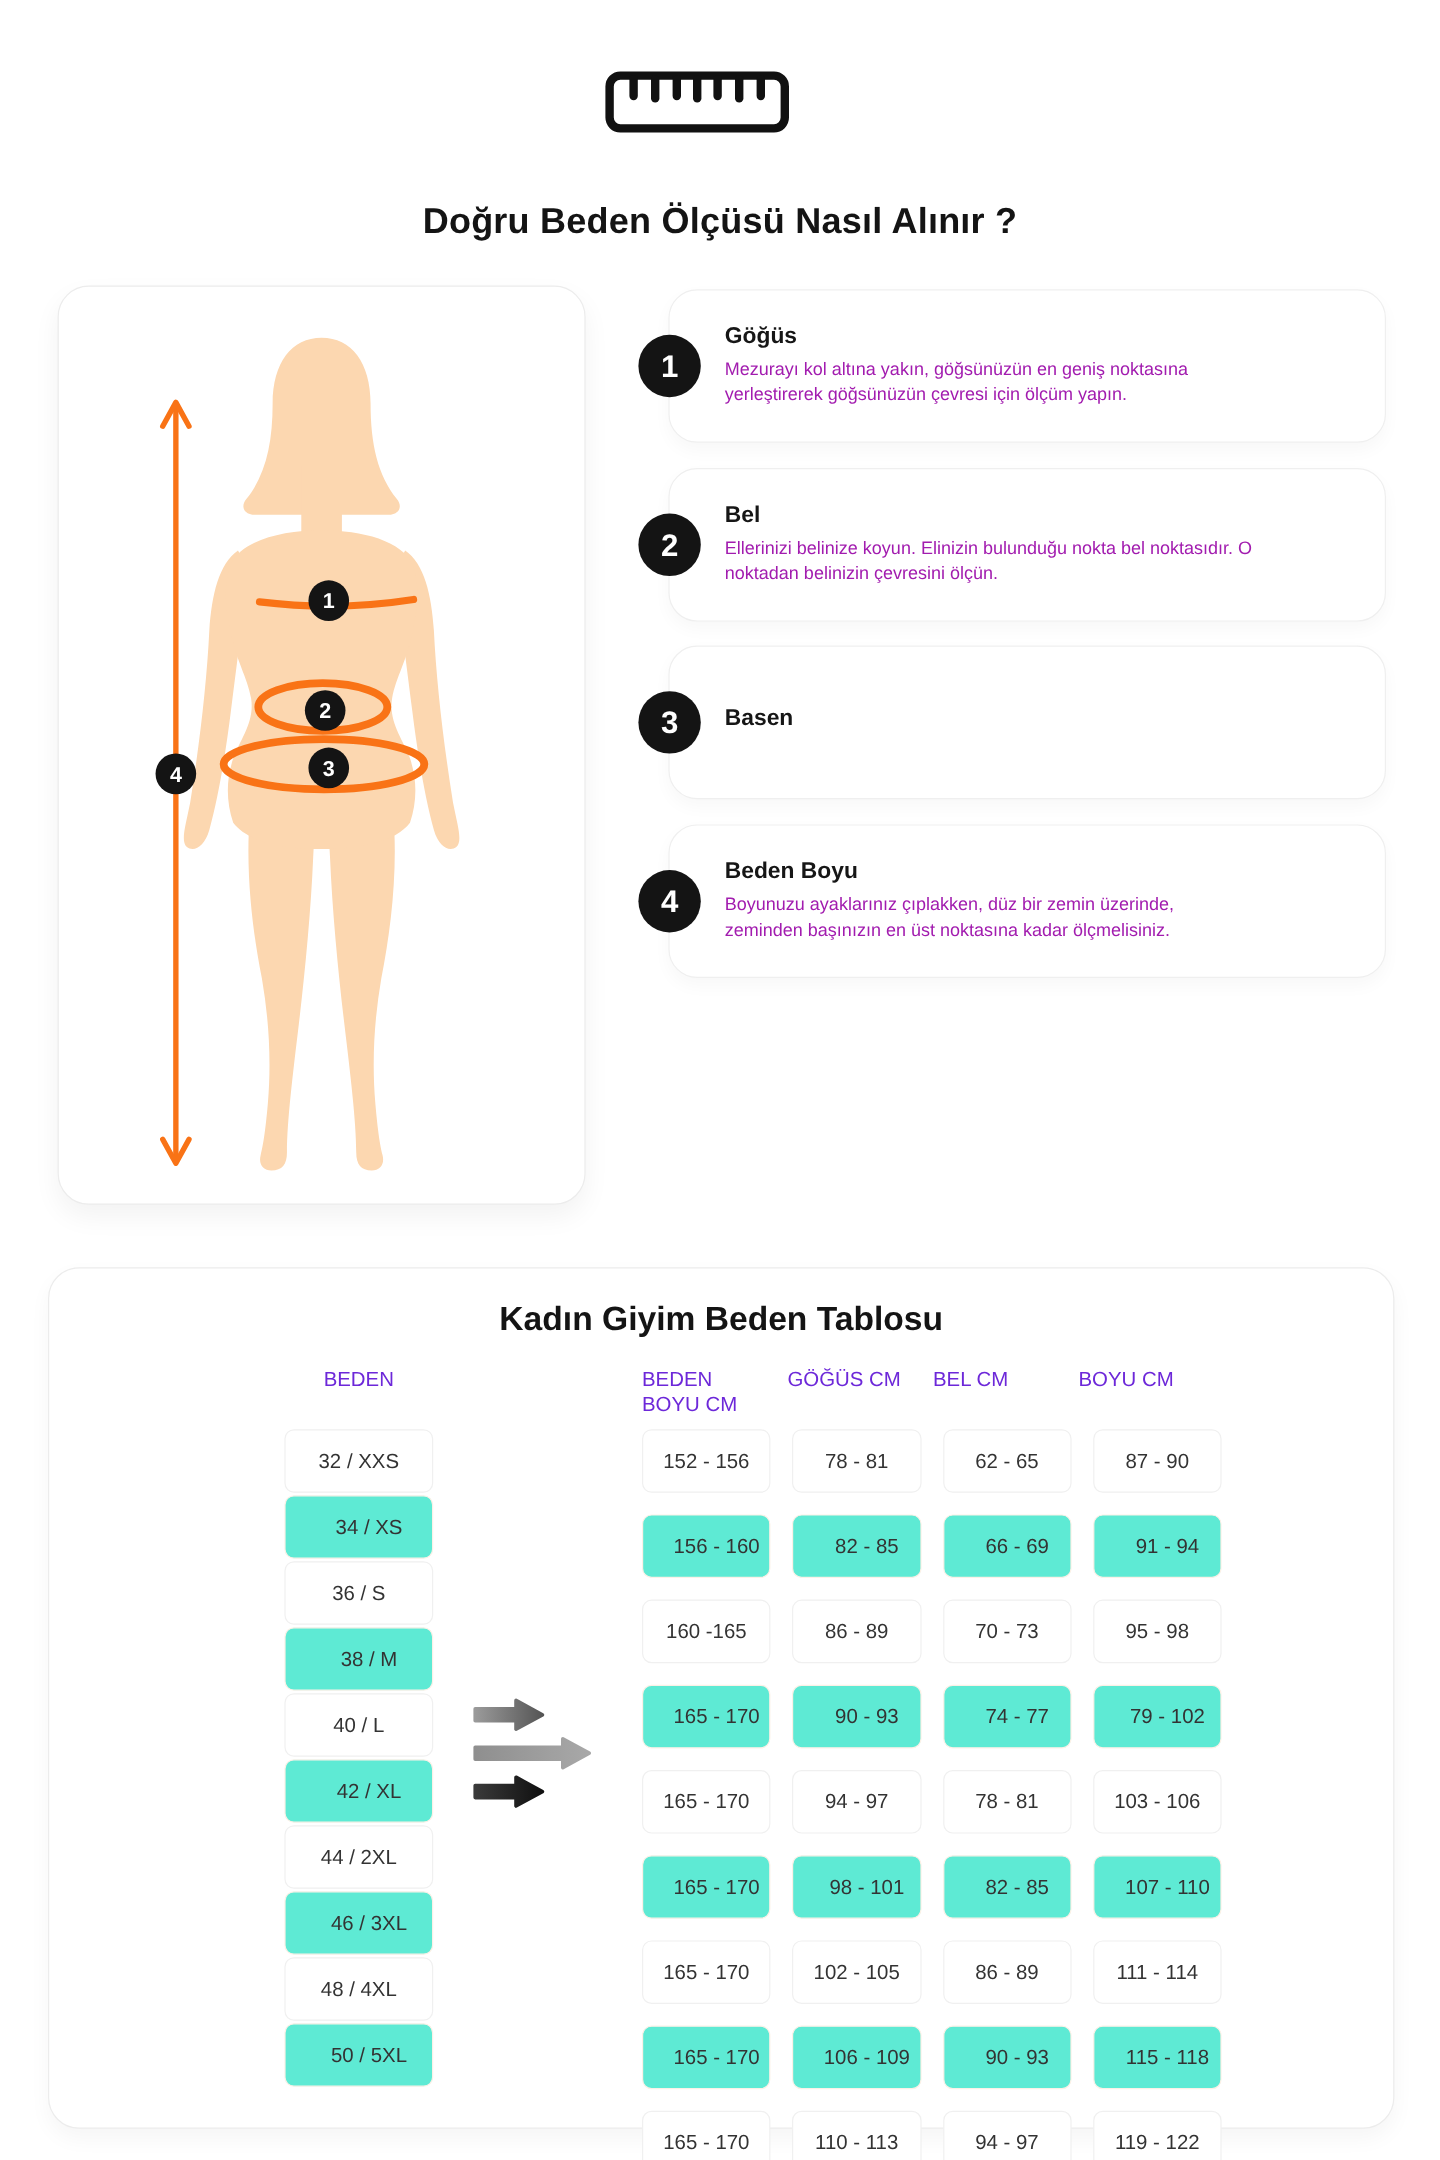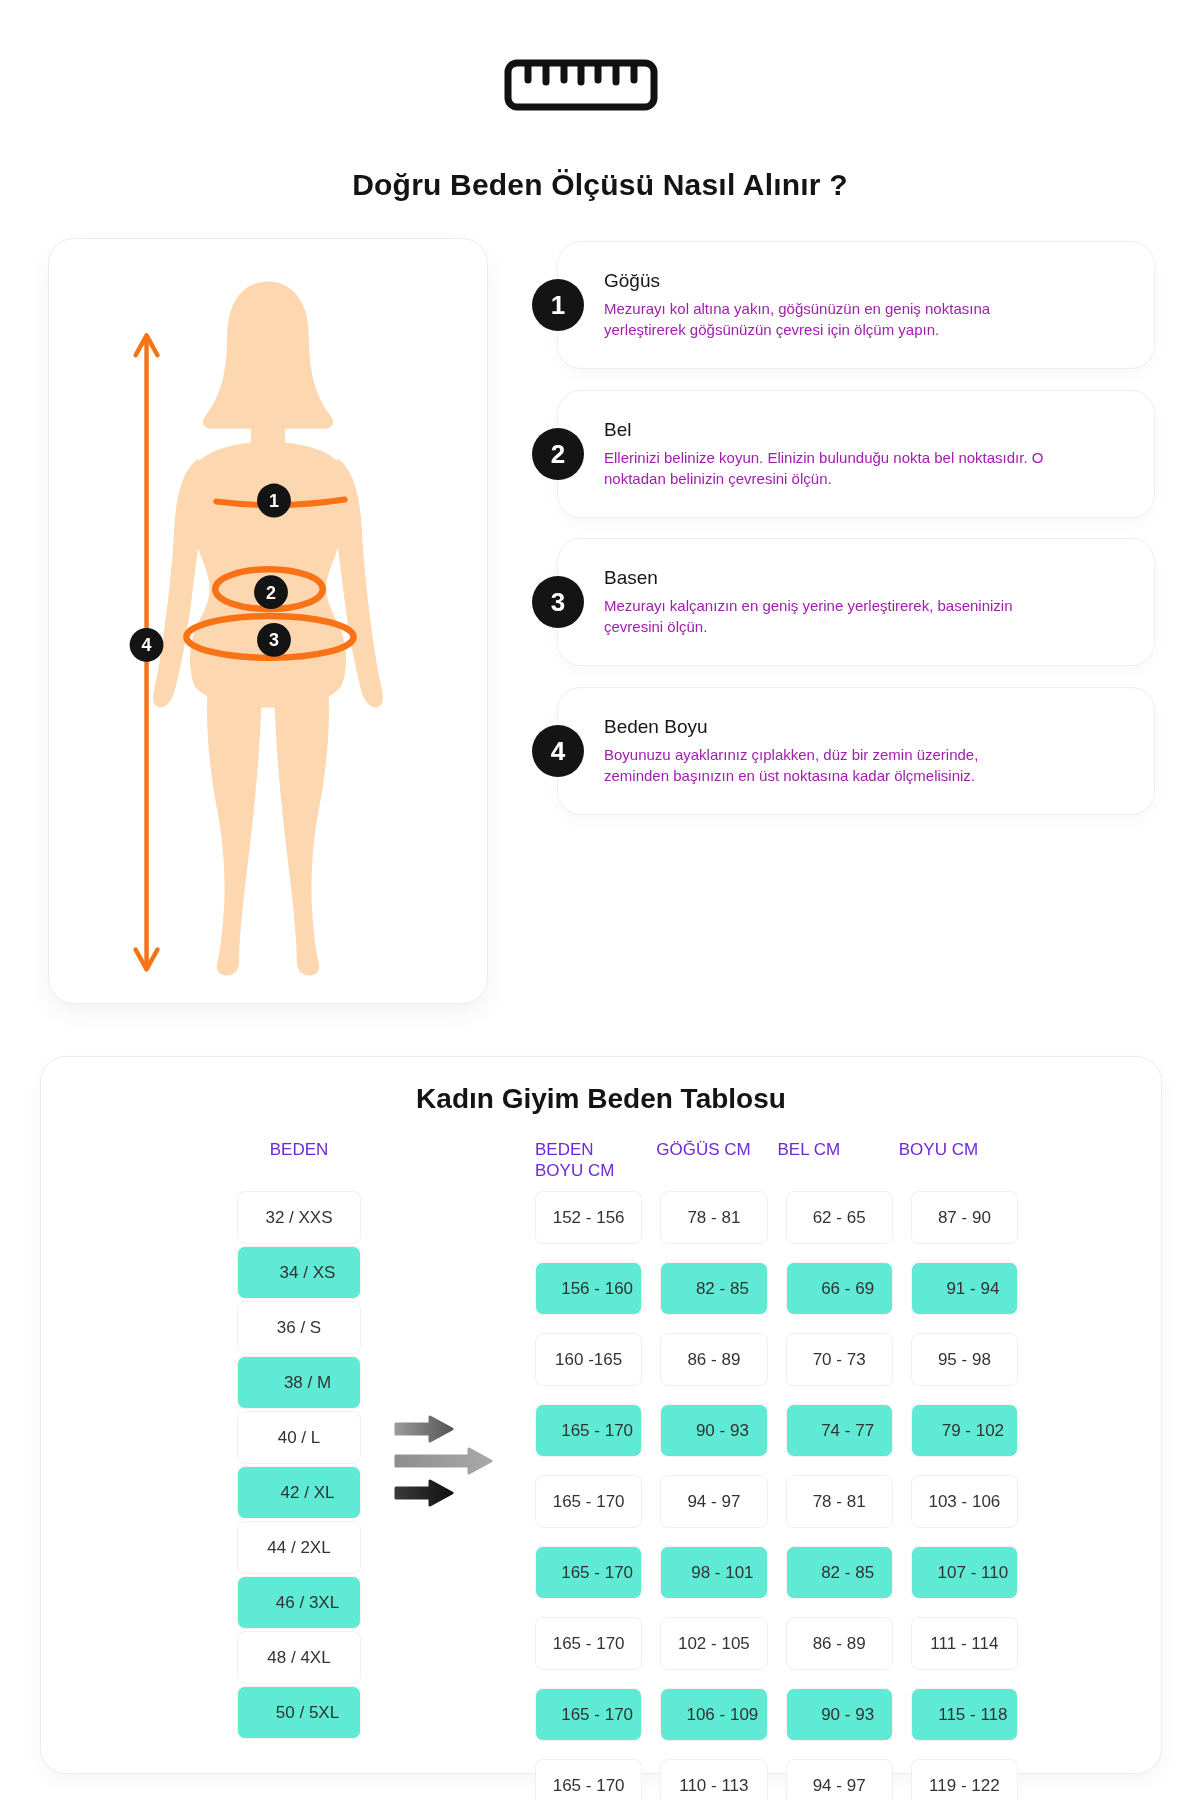--- a/index.html
+++ b/index.html
@@ -14,21 +14,21 @@
                 border:1px solid #ececec;border-radius:26px;
                 box-shadow:0 10px 22px rgba(0,0,0,.05);}
   .figure-panel svg{position:absolute;left:0;top:0;}
   
   .step-card{position:absolute;left:557px;width:596px;height:126px;background:#fff;
              border:1px solid #efefef;border-radius:24px;box-shadow:0 6px 14px rgba(0,0,0,.03);}
   .step-card .badge{position:absolute;left:-26px;top:50%;margin-top:-26px;width:52px;height:52px;
                     border-radius:50%;background:#141414;color:#fff;font-size:26px;font-weight:bold;
                     display:flex;align-items:center;justify-content:center;}
   .step-body{position:absolute;left:46px;top:50%;transform:translateY(-50%);max-width:470px;}
-  .step-title{font-size:19px;font-weight:normal;color:#161616;margin:0 0 6px 0;}
+  .step-title{font-size:19px;font-weight:bold;color:#161616;margin:0 0 6px 0;}
   .step-text{font-size:15px;line-height:1.42;color:#a21caf;margin:0;max-width:440px;}
   
   .table-card{position:absolute;left:40px;top:1056px;width:1120px;height:716px;background:#fff;
               border:1px solid #ececec;border-radius:26px;box-shadow:0 8px 18px rgba(0,0,0,.04);}
   .table-title{position:absolute;left:0;top:26px;width:100%;text-align:center;
                font-size:28px;font-weight:bold;color:#141414;}
   .hdr{position:absolute;top:82px;font-size:17px;color:#6d28d9;text-align:center;line-height:1.25;}
   .hdr-beden{left:196px;width:124px;}
   .hdr-grid{left:494px;width:483px;display:grid;grid-template-columns:1fr 1fr 1fr 1fr;column-gap:2px;}
   .hdr-grid div{text-align:left;}
@@ -121,21 +121,20 @@
     <div class="badge">2</div>
     <div class="step-body">
       <p class="step-title">Bel</p>
       <p class="step-text">Ellerinizi belinize koyun. Elinizin bulunduğu nokta bel noktasıdır. O noktadan belinizin çevresini ölçün.</p>
     </div>
   </div>
   <div class="step-card" style="top:538px">
     <div class="badge">3</div>
     <div class="step-body">
       <p class="step-title">Basen</p>
-      <p class="step-text">Mezurayı kalçanızın en geniş yerine yerleştirerek, baseninizin çevresini ölçün.</p>
     </div>
   </div>
   <div class="step-card" style="top:687px">
     <div class="badge">4</div>
     <div class="step-body">
       <p class="step-title">Beden Boyu</p>
       <p class="step-text">Boyunuzu ayaklarınız çıplakken, düz bir zemin üzerinde, zeminden başınızın en üst noktasına kadar ölçmelisiniz.</p>
     </div>
   </div>
 

